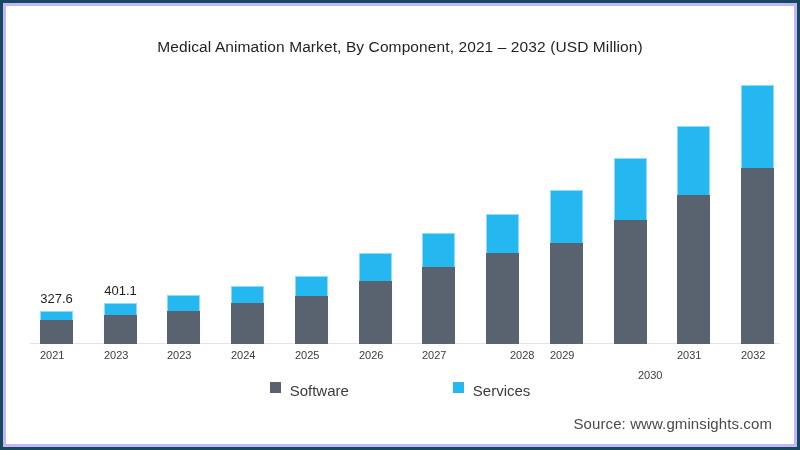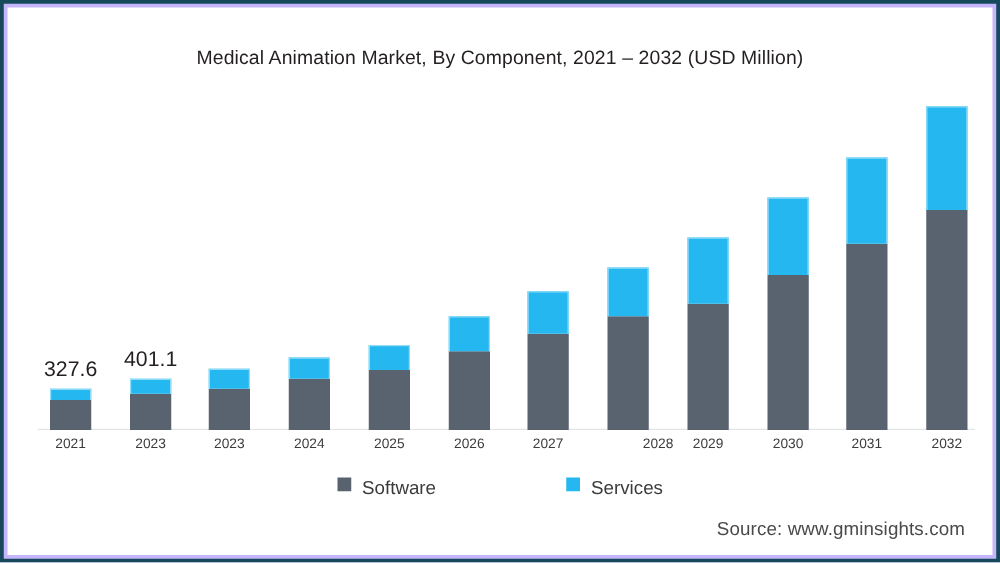--- a/index.html
+++ b/index.html
@@ -72,37 +72,36 @@
   }
   .seg-services {
     background: #25b7ef;
     border: 1px solid #8fdcf7;
     border-bottom: none;
   }
   .bar-label {
     position: absolute;
     left: 50%;
     transform: translateX(-50%);
-    font-size: 17px;
+    font-size: 13px;
     color: #231f20;
     white-space: nowrap;
   }
 
   
   #xaxis {
     position: absolute;
     left: 34px;
     top: 343px;
     width: 734px;
     height: 18px;
   }
   .xtick {
     position: absolute;
     width: 33px;
-    text-align: center;
     font-size: 11px;
     color: #3c3c3c;
   }
 
   
   #legend {
     position: absolute;
     left: 0;
     right: 0;
     top: 376px;
@@ -202,21 +201,21 @@
 
     <div class="xtick" style="left: 0px;">2021</div>
         <div class="xtick" style="left: 64px;">2023</div>
         <div class="xtick" style="left: 127px;">2023</div>
         <div class="xtick" style="left: 191px;">2024</div>
         <div class="xtick" style="left: 255px;">2025</div>
         <div class="xtick" style="left: 319px;">2026</div>
         <div class="xtick" style="left: 382px;">2027</div>
         <div class="xtick" style="left: 470px;">2028</div>
         <div class="xtick" style="left: 510px;">2029</div>
-        <div class="xtick" style="left: 574px;">2030</div>
+        <div class="xtick" style="left: 598px; margin-top: 20px;">2030</div>
         <div class="xtick" style="left: 637px;">2031</div>
         <div class="xtick" style="left: 701px;">2032</div>
       </div>
 
     <div id="legend">
       <div class="legend-item">
         <span class="legend-swatch" style="background: rgb(89, 99, 111);"></span>
         <span class="legend-label">Software</span>
       </div>
       <div class="legend-item">

